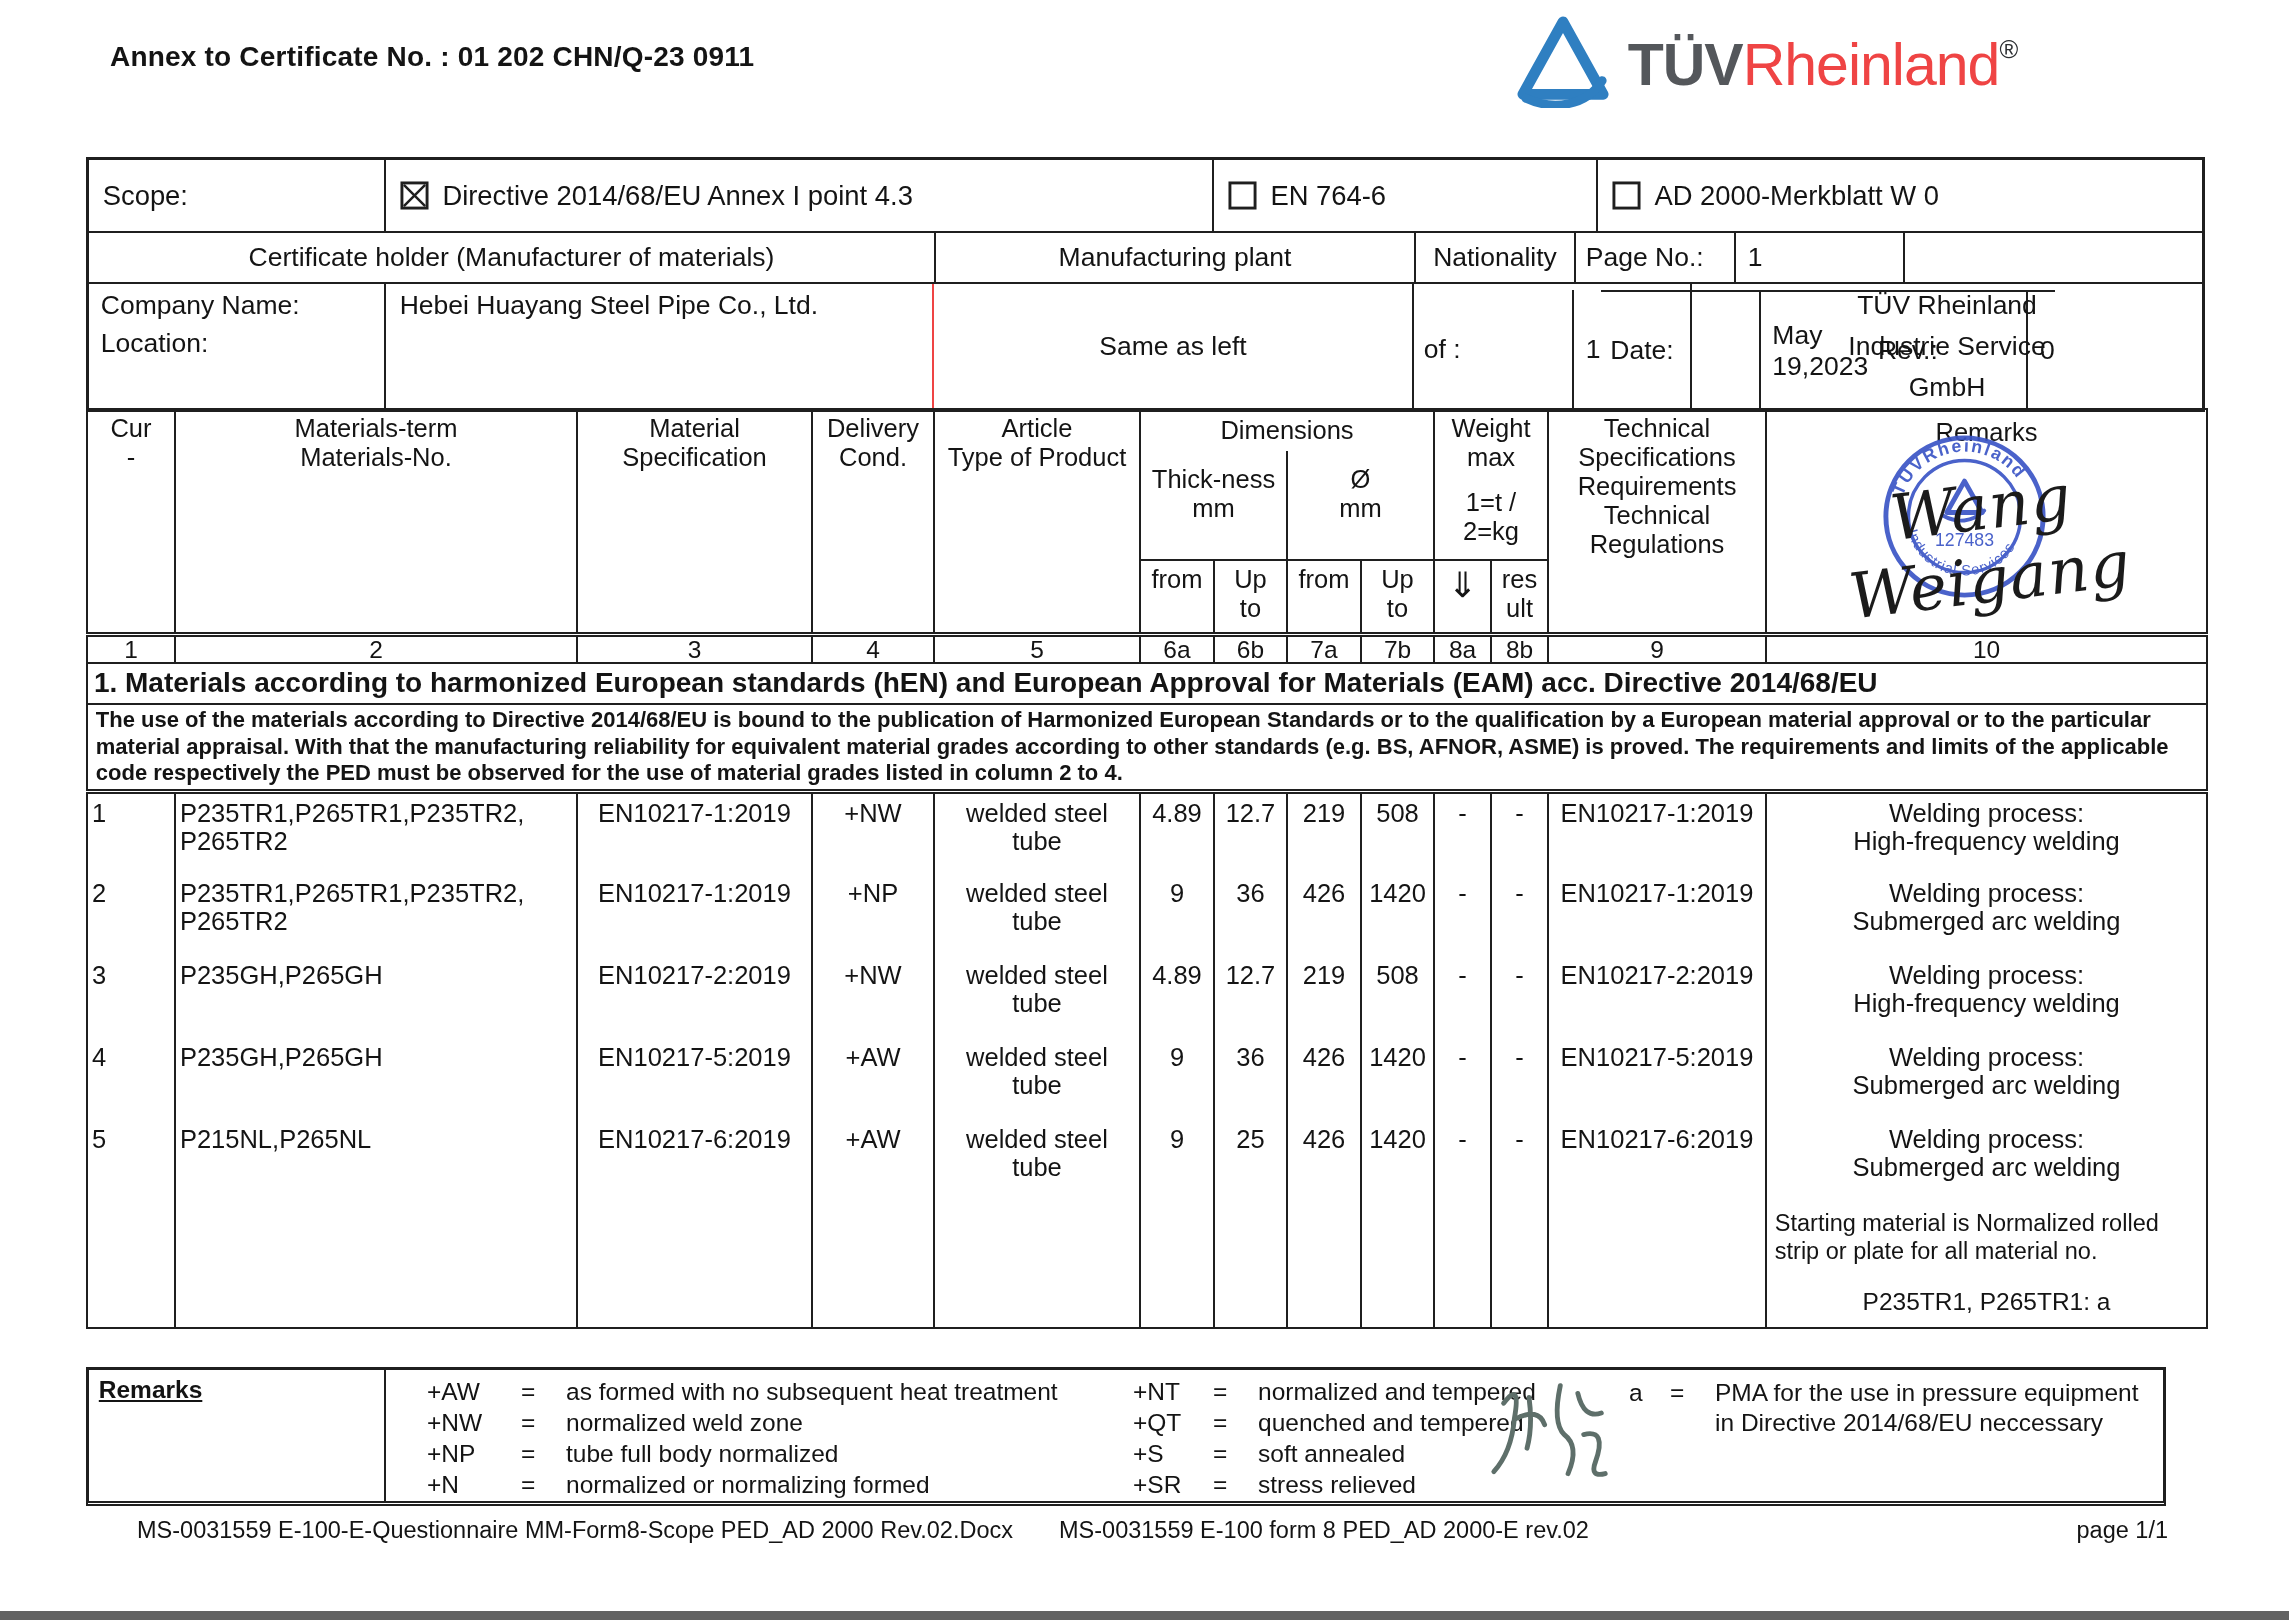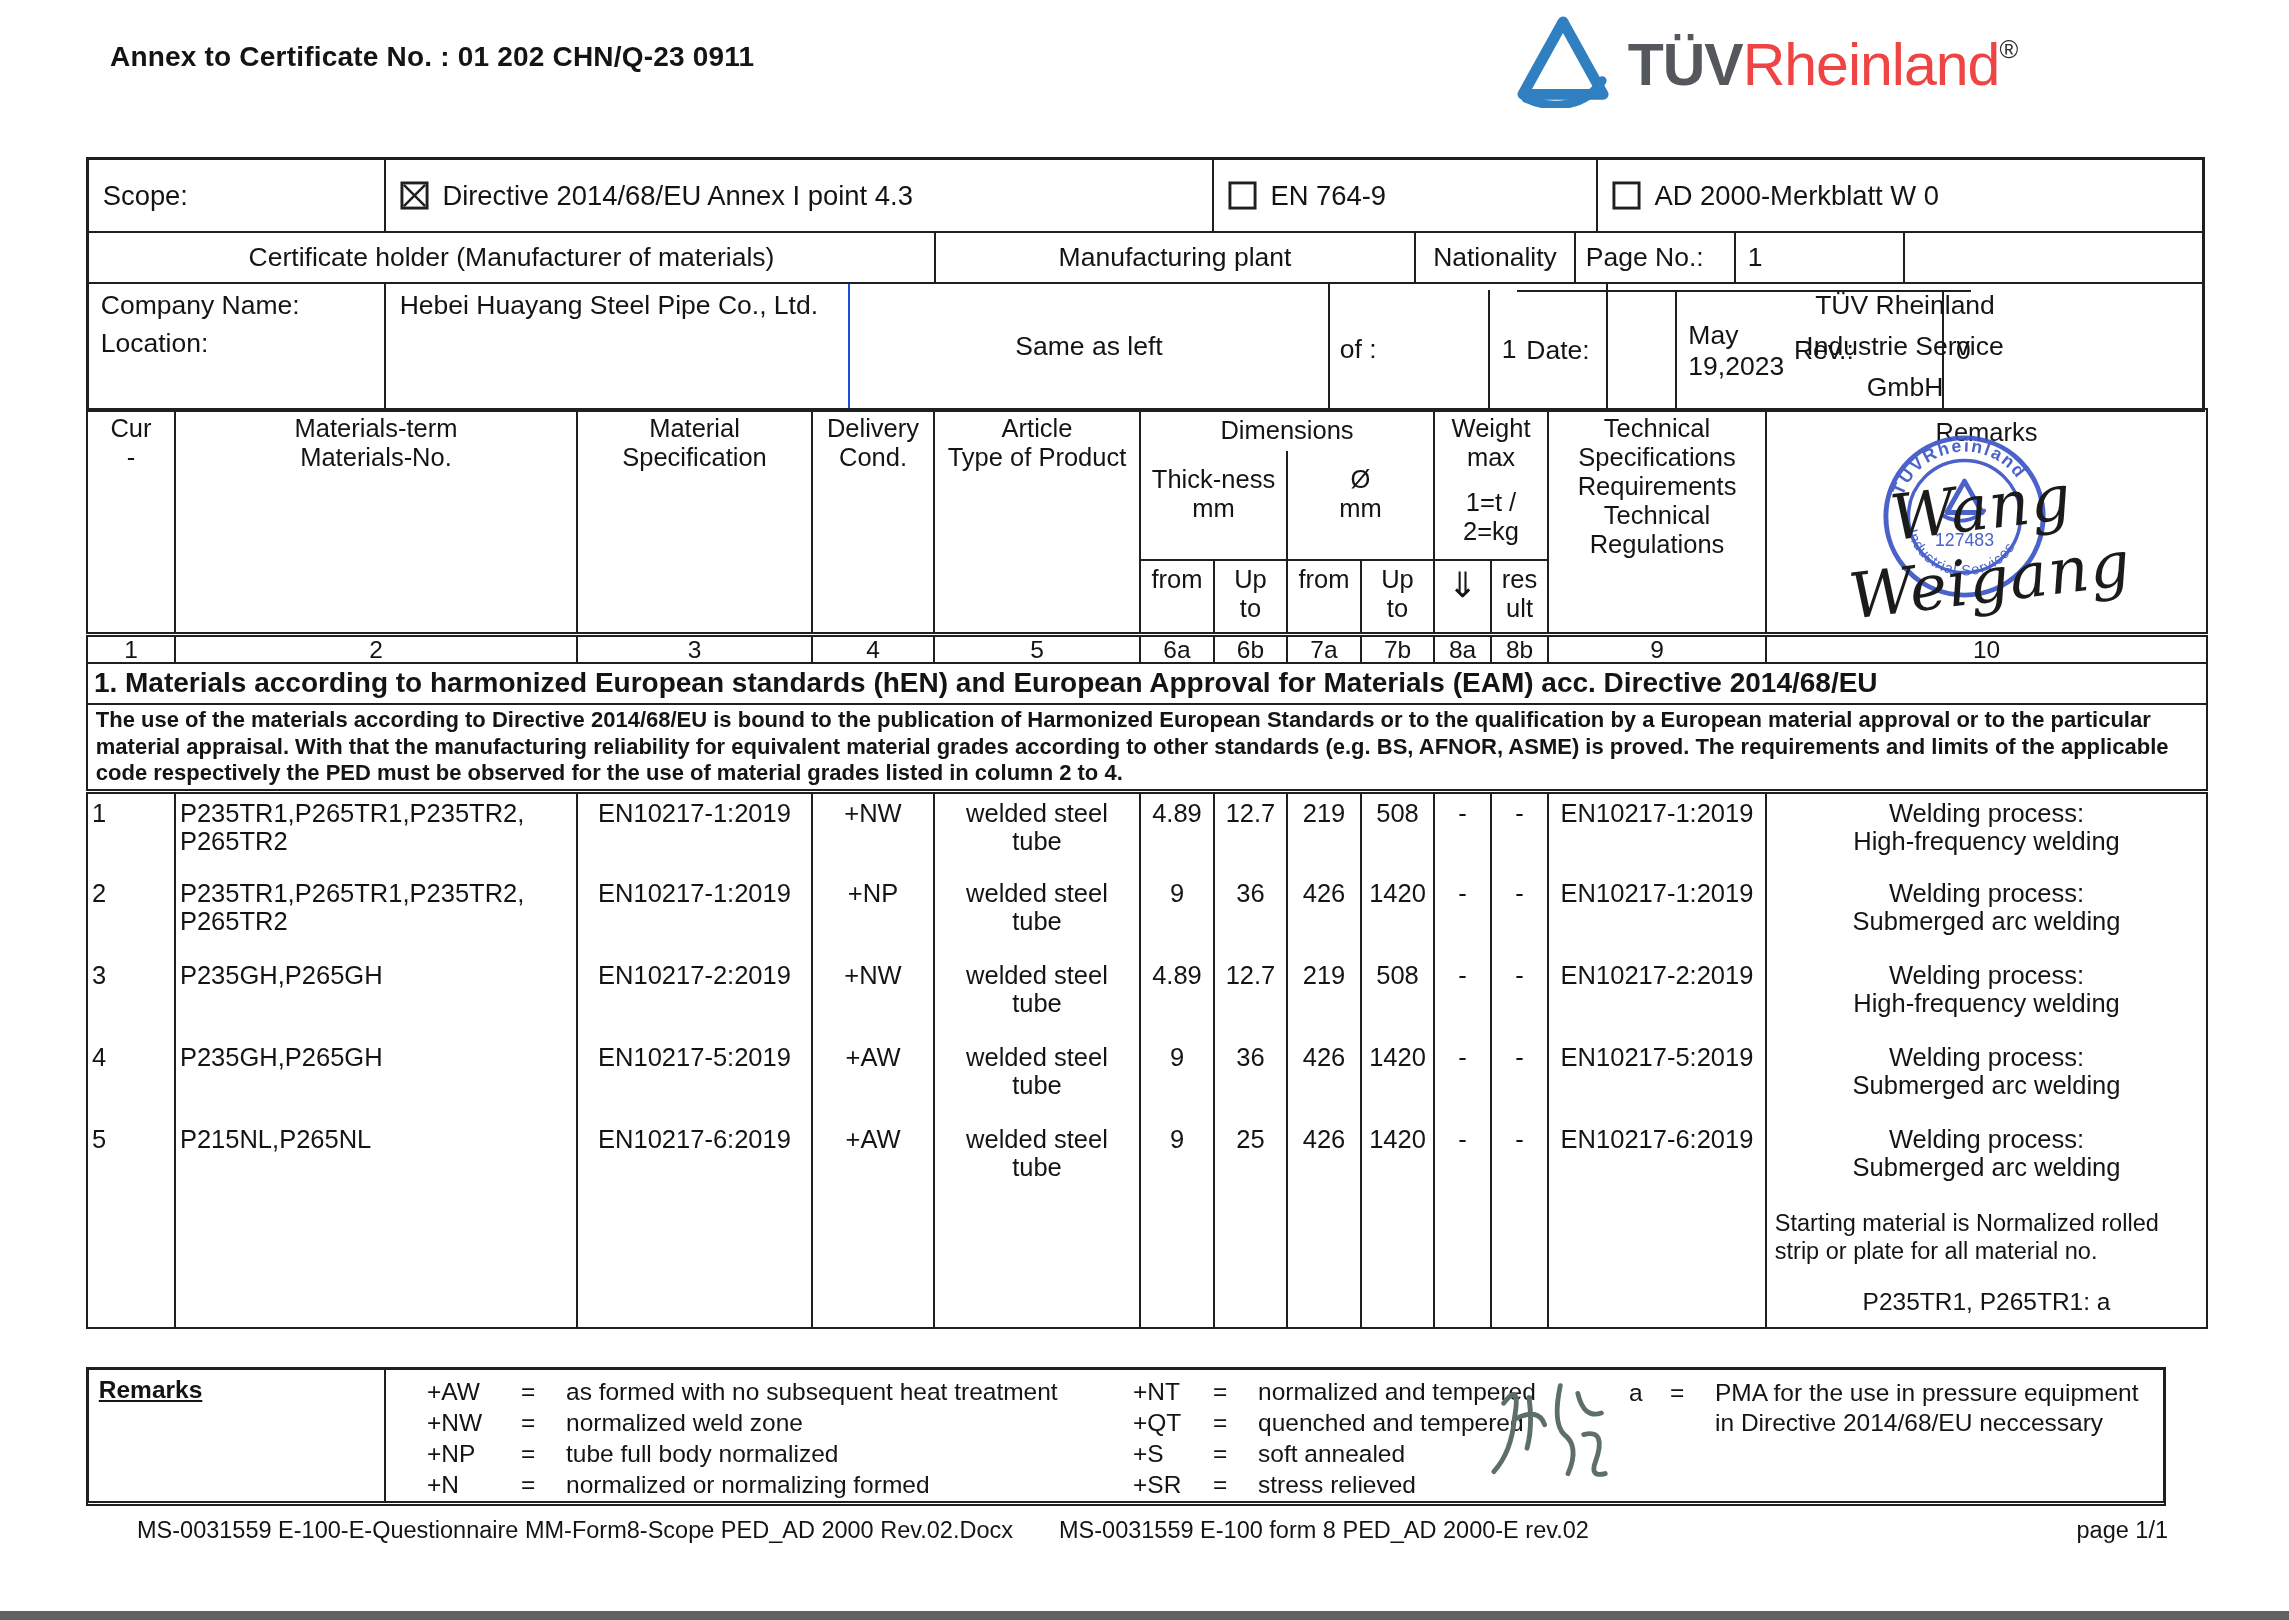--- a/index.html
+++ b/index.html
@@ -30,21 +30,21 @@
   .info-head>div{display:flex;align-items:center;justify-content:center;box-sizing:border-box;border-right:2px solid #1f1f1f;}
   .ih-cert{width:847px;}
   .ih-plant{width:480px;}
   .ih-nat{width:160px;}
   .ih-pageno{width:160px;justify-content:flex-start!important;padding-left:9.8px;}
   .ih-pageno-val{width:169px;justify-content:flex-start!important;padding-left:11.8px;}
   .ih-org{flex:1;border-right:none!important;}
 
   .info-body{display:flex;height:125px;font-size:26.5px;}
   .info-body .col-labels{width:297px;border-right:2px solid #1f1f1f;box-sizing:border-box;padding-left:11.8px;}
-  .info-body .col-values{width:464px;border-right:2px solid #1d4ed8;box-sizing:border-box;padding-left:13.7px;}
+  .info-body .col-values{width:548px;border-right:2px solid #ef4444;box-sizing:border-box;padding-left:13.7px;}
   .lbl-company,.val-company{height:43px;display:flex;align-items:center;}
   .lbl-location,.val-location{margin-top:2px;line-height:28px;}
   .ib-plant{width:480px;border-right:2px solid #1f1f1f;box-sizing:border-box;display:flex;align-items:center;justify-content:center;}
   .ib-nat{width:181px;border-right:2px solid #1f1f1f;box-sizing:border-box;display:flex;align-items:center;justify-content:center;}
   .ib-right{flex:1;display:flex;}
   .ib-rows{width:276px;display:flex;flex-direction:row;margin-top:6px;}
   .ib-row{display:flex;flex:1;box-sizing:border-box;}
   .ib-row+.ib-row{border-top:2px solid #1f1f1f;}
   .ib-row .rl{width:160px;display:flex;align-items:center;padding-left:9.8px;border-right:2px solid #1f1f1f;box-sizing:border-box;}
   .ib-row .rv{flex:1;display:flex;align-items:center;padding-left:11.8px;}
@@ -138,21 +138,21 @@
           <rect x="2" y="2" width="26" height="26" fill="none" stroke="#1f1f1f" stroke-width="3"></rect>
           <line x1="4" y1="4" x2="26" y2="26" stroke="#1f1f1f" stroke-width="2.5"></line>
           <line x1="26" y1="4" x2="4" y2="26" stroke="#1f1f1f" stroke-width="2.5"></line>
         </svg>
         <span>Directive 2014/68/EU Annex I point 4.3</span>
       </div>
       <div class="scope-opt2">
         <svg class="cb" viewBox="0 0 30 30">
           <rect x="2" y="2" width="26" height="26" fill="none" stroke="#1f1f1f" stroke-width="3"></rect>
         </svg>
-        <span>EN 764-9</span>
+        <span>EN 764-6</span>
       </div>
       <div class="scope-opt3">
         <svg class="cb" viewBox="0 0 30 30">
           <rect x="2" y="2" width="26" height="26" fill="none" stroke="#1f1f1f" stroke-width="3"></rect>
         </svg>
         <span>AD 2000-Merkblatt W 0</span>
       </div>
     </div>
 
     <div class="info-head">

